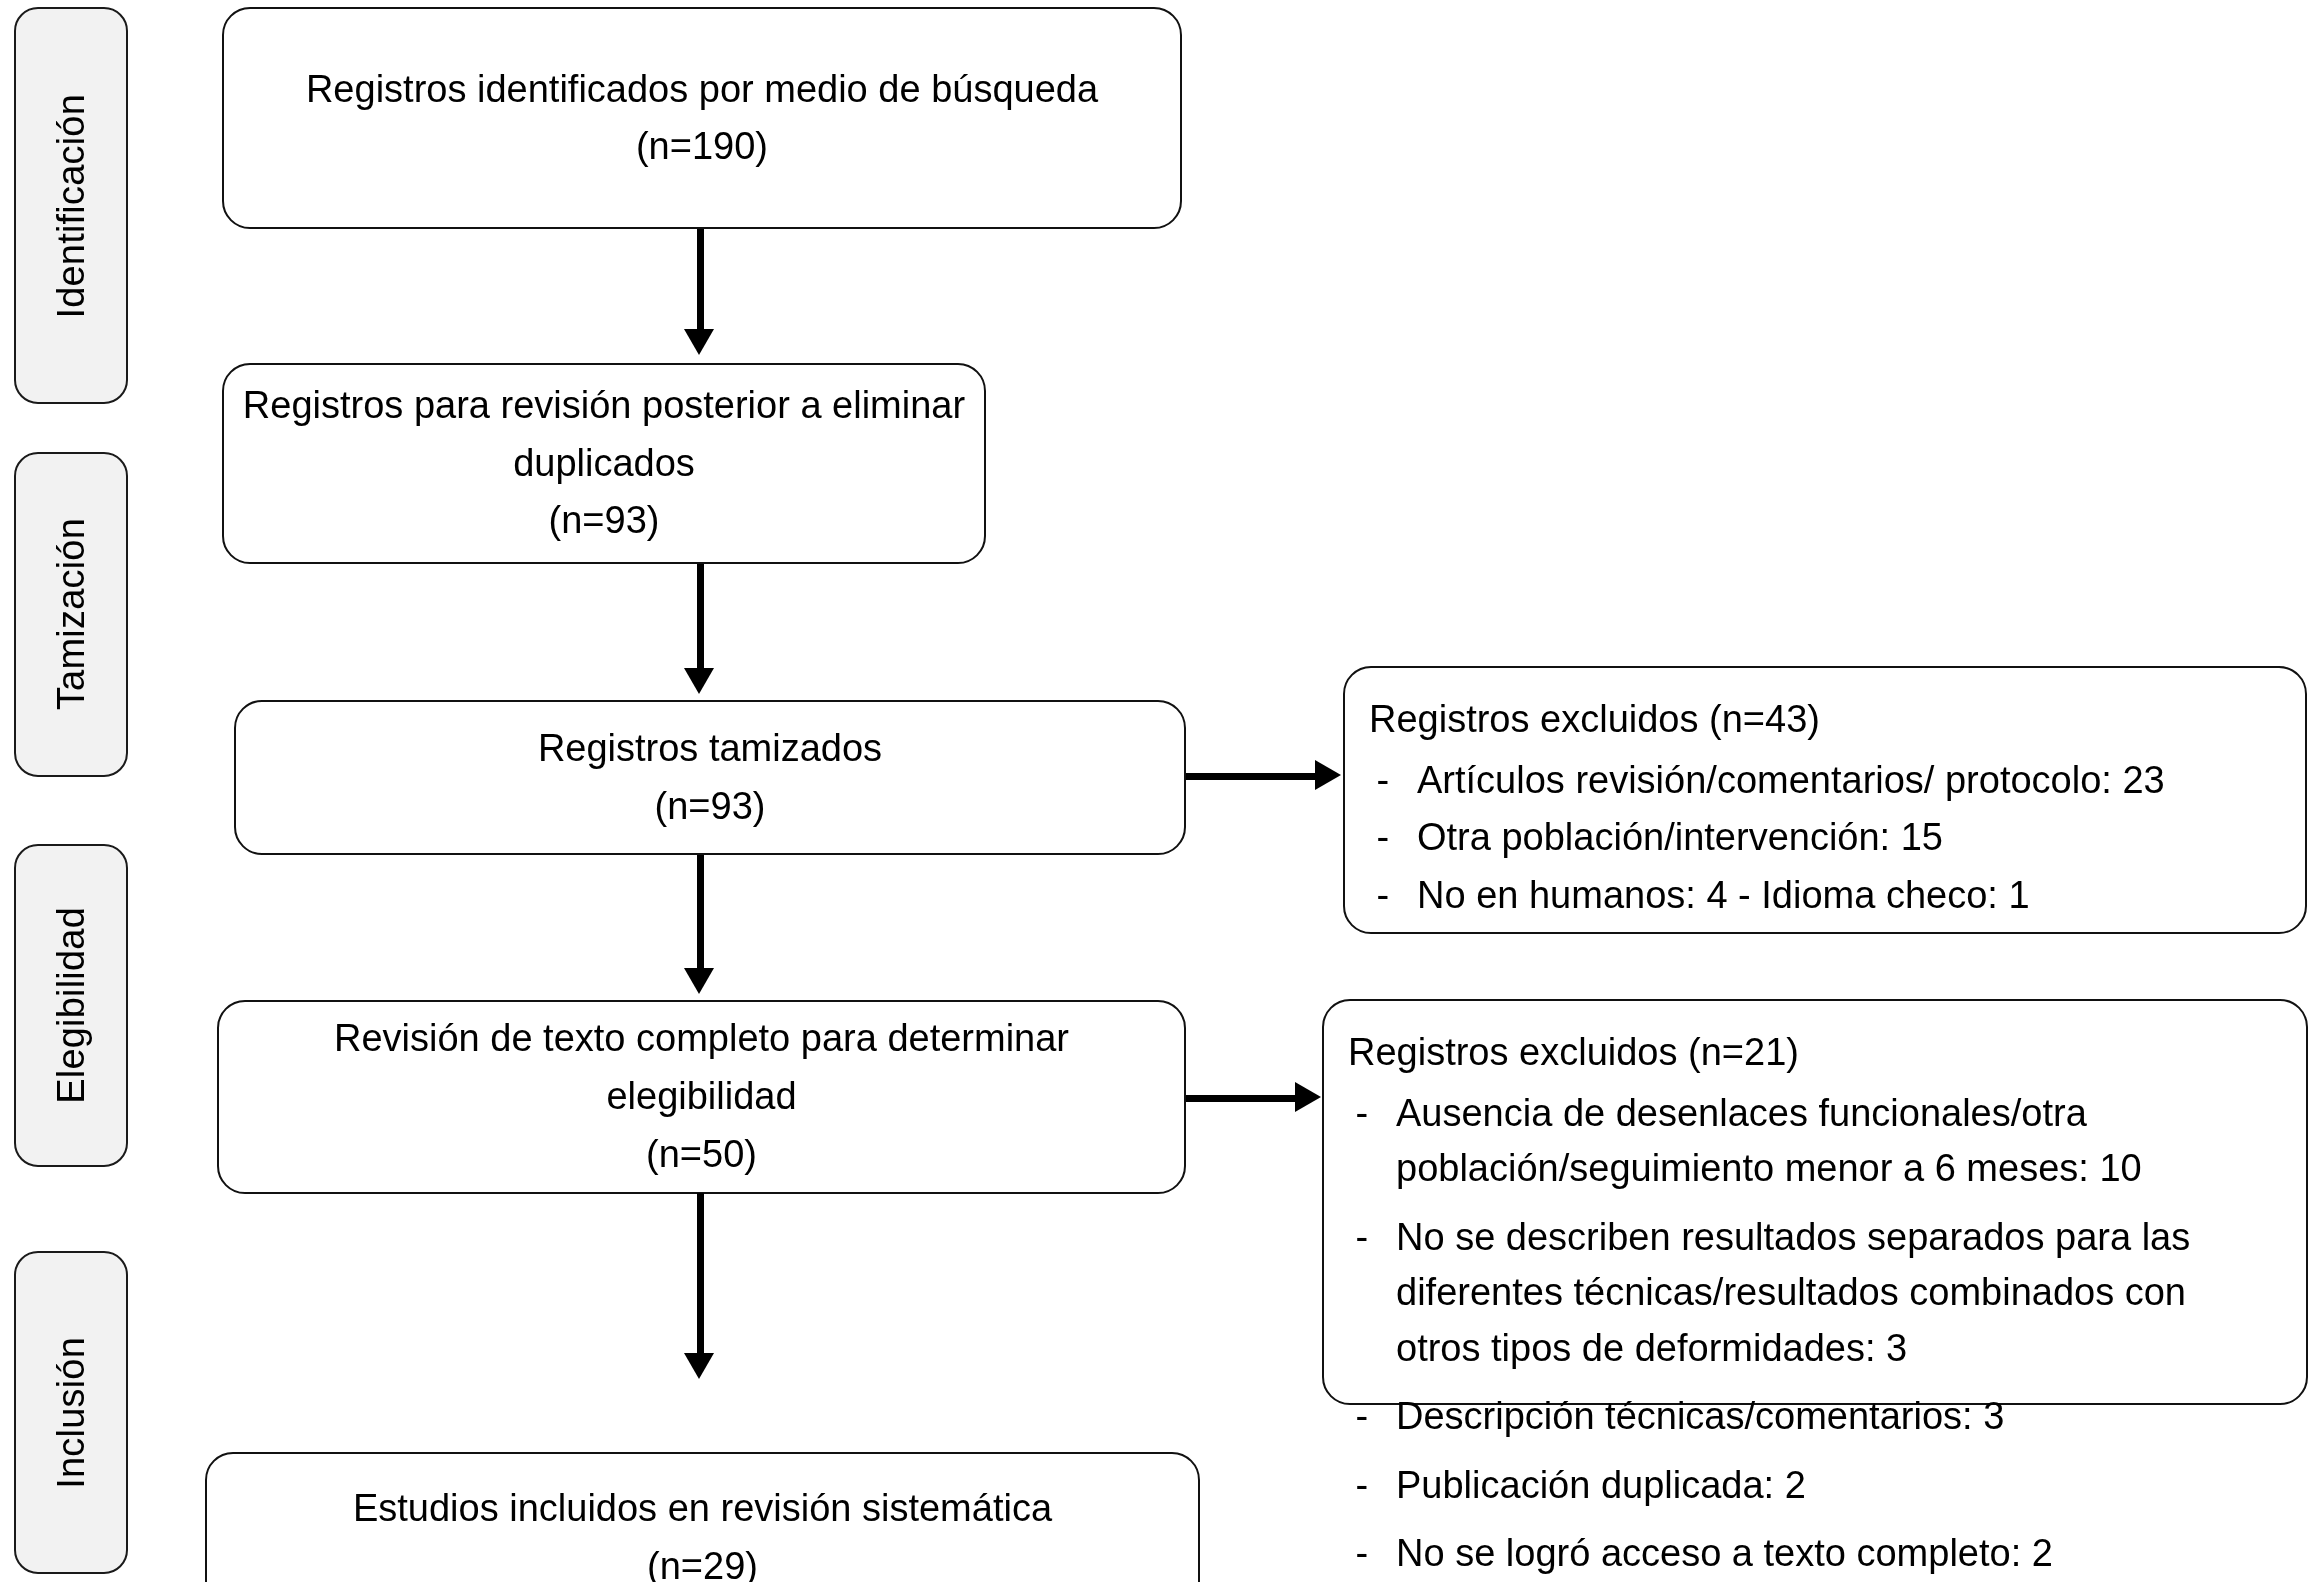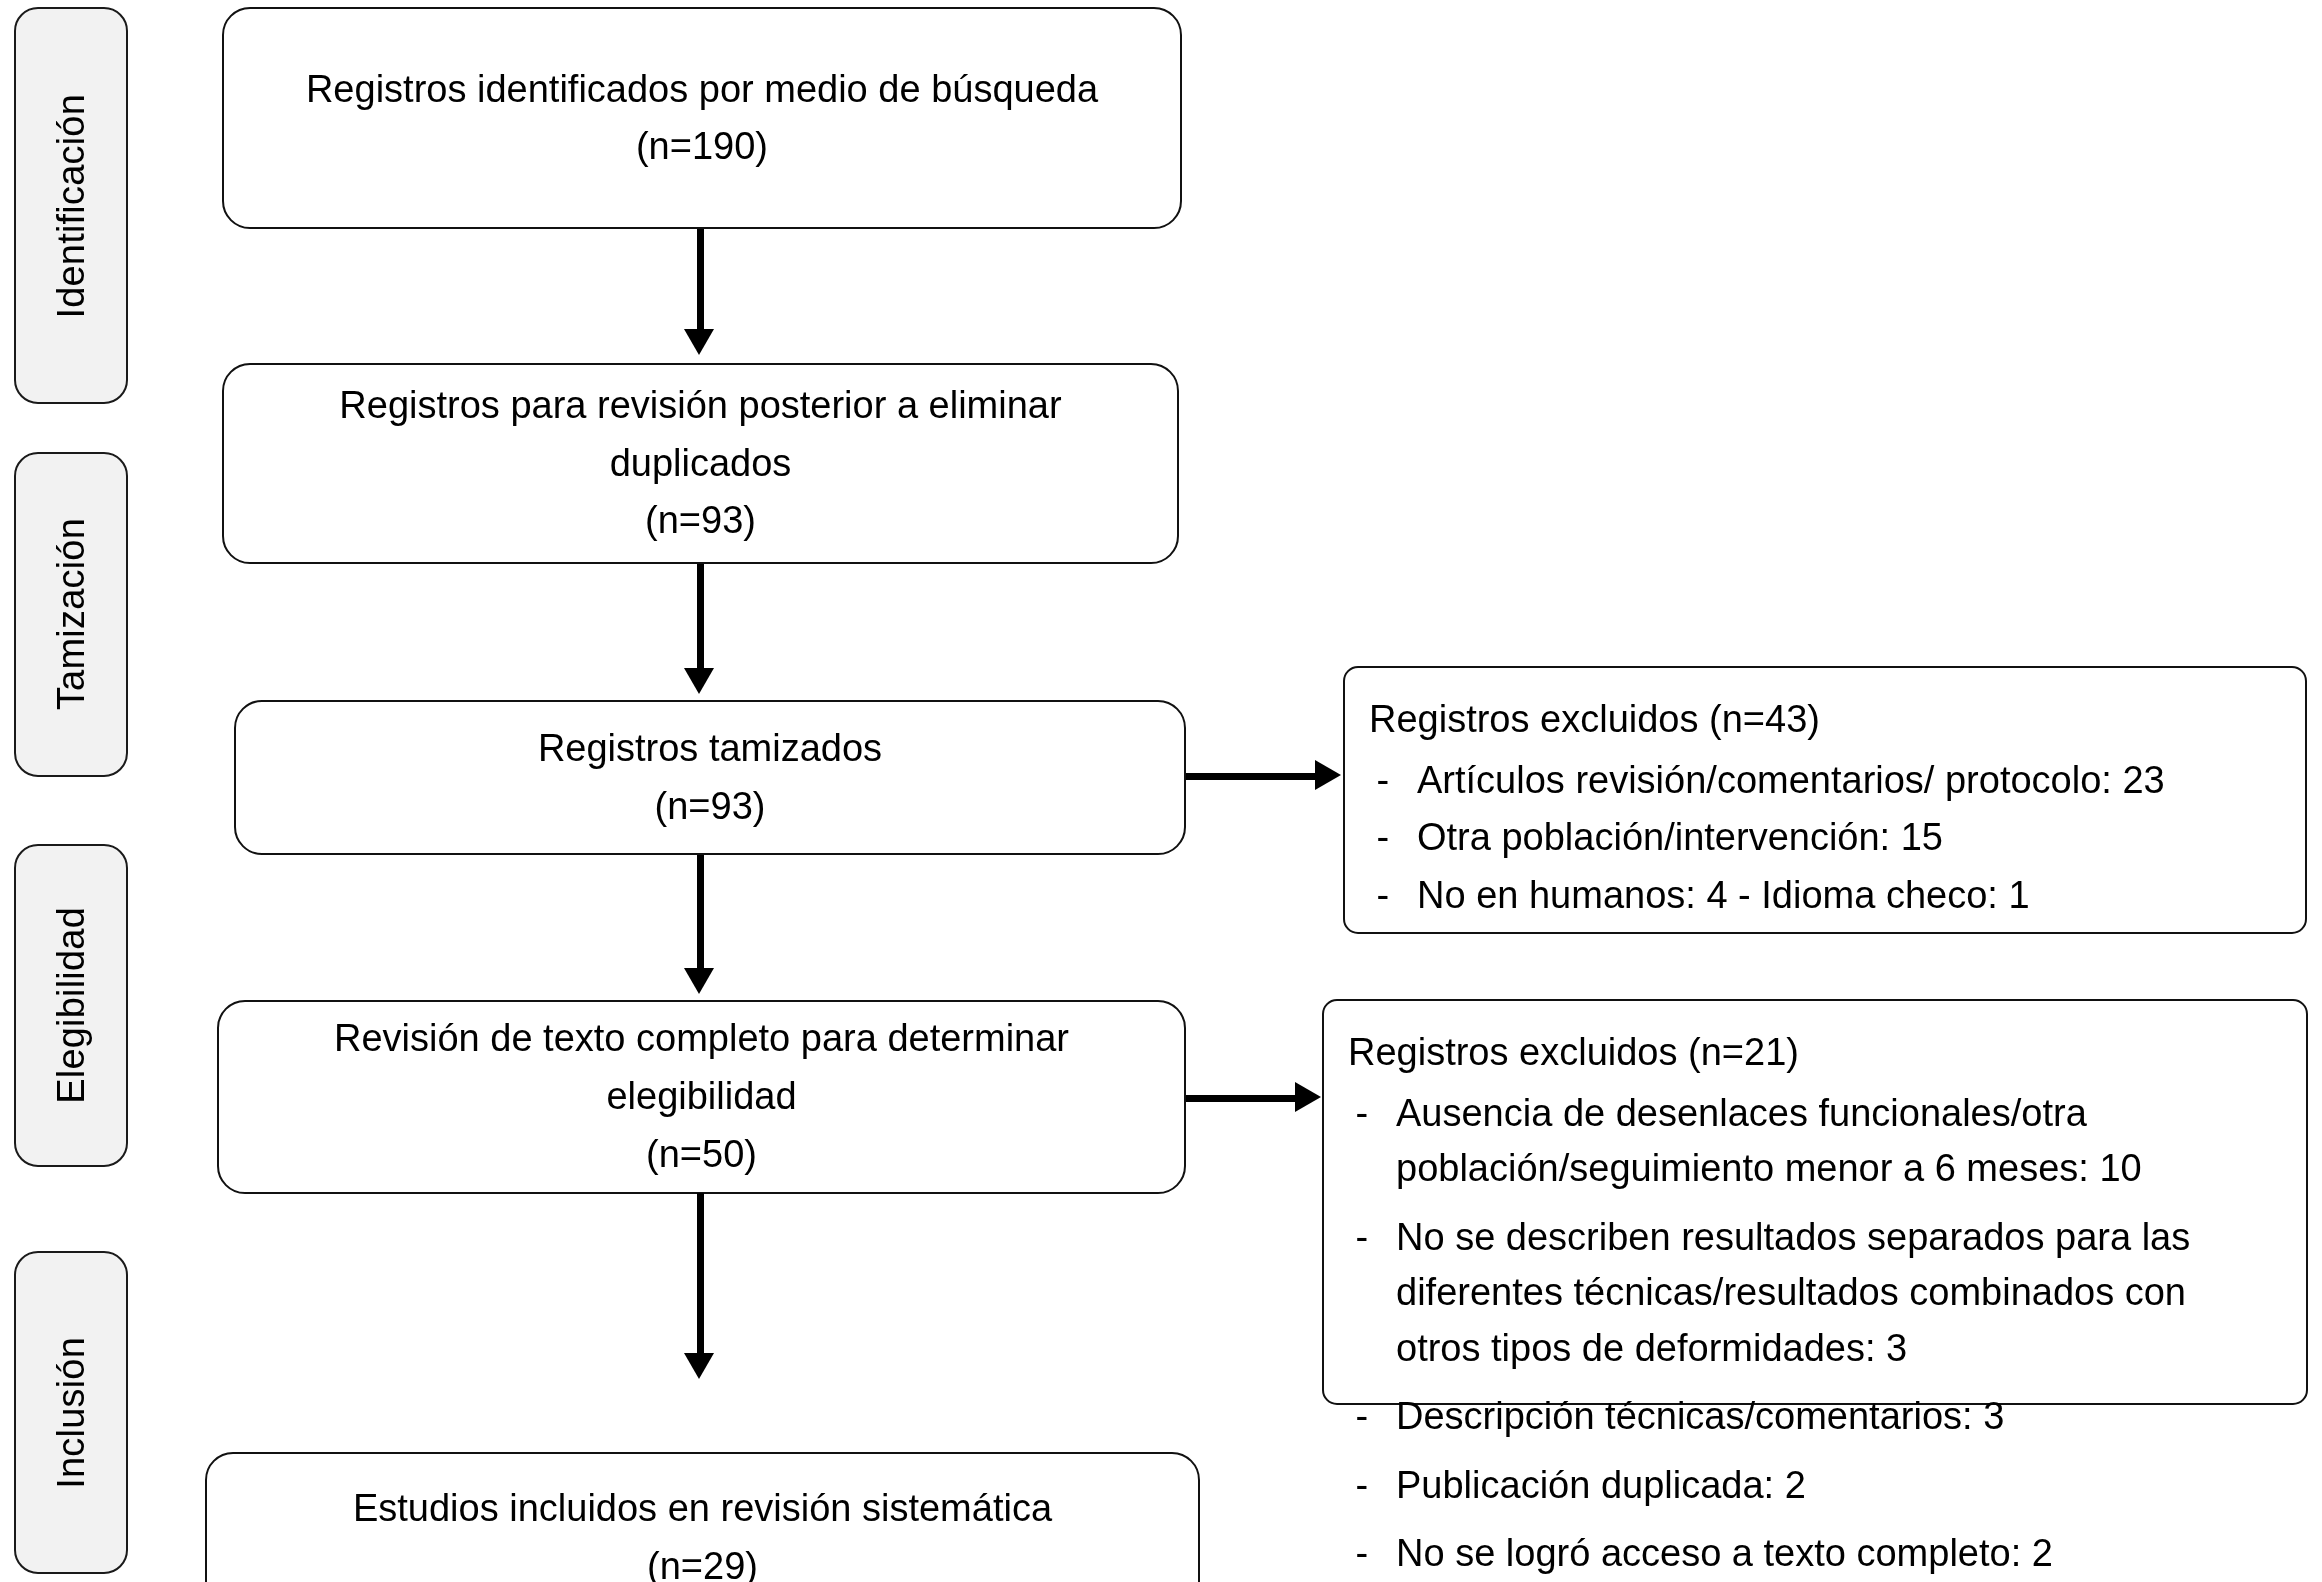--- a/index.html
+++ b/index.html
@@ -56,21 +56,21 @@
     line-height: 1.52;
     white-space: nowrap;
   }
 
   
   .excl-box {
     position: absolute;
     box-sizing: border-box;
     background: #ffffff;
     border: 2.8px solid #111111;
-    border-radius: 15px;
+    border-radius: 28px;
     padding: 24px 20px 20px 24px;
     display: flex;
     flex-direction: column;
     justify-content: flex-start;
   }
   .excl-title {
     font-size: 38px;
     line-height: 1.46;
     margin-bottom: 5.5px;
     white-space: nowrap;
@@ -146,21 +146,21 @@
 
   <div class="stage-box" style="left:14px;  top:1251px; width:114px; height:323px;">
     <span class="stage-label">Inclusión</span>
   </div>
 
   <div class="flow-box" style="left:222px; top:7.4px; width:960px; height:222px;">
     <div class="flow-line">Registros identificados por medio de búsqueda</div>
     <div class="flow-line">(n=190)</div>
   </div>
 
-  <div class="flow-box" style="left:222px; top:363px; width:957px; height:201px;">
+  <div class="flow-box" style="left:222px; top:363px; width:764px; height:201px;">
     <div class="flow-line">Registros para revisión posterior a eliminar</div>
     <div class="flow-line">duplicados</div>
     <div class="flow-line">(n=93)</div>
   </div>
 
   <div class="flow-box" style="left:234px; top:700px; width:952px; height:155px;">
     <div class="flow-line">Registros tamizados</div>
     <div class="flow-line">(n=93)</div>
   </div>
 

